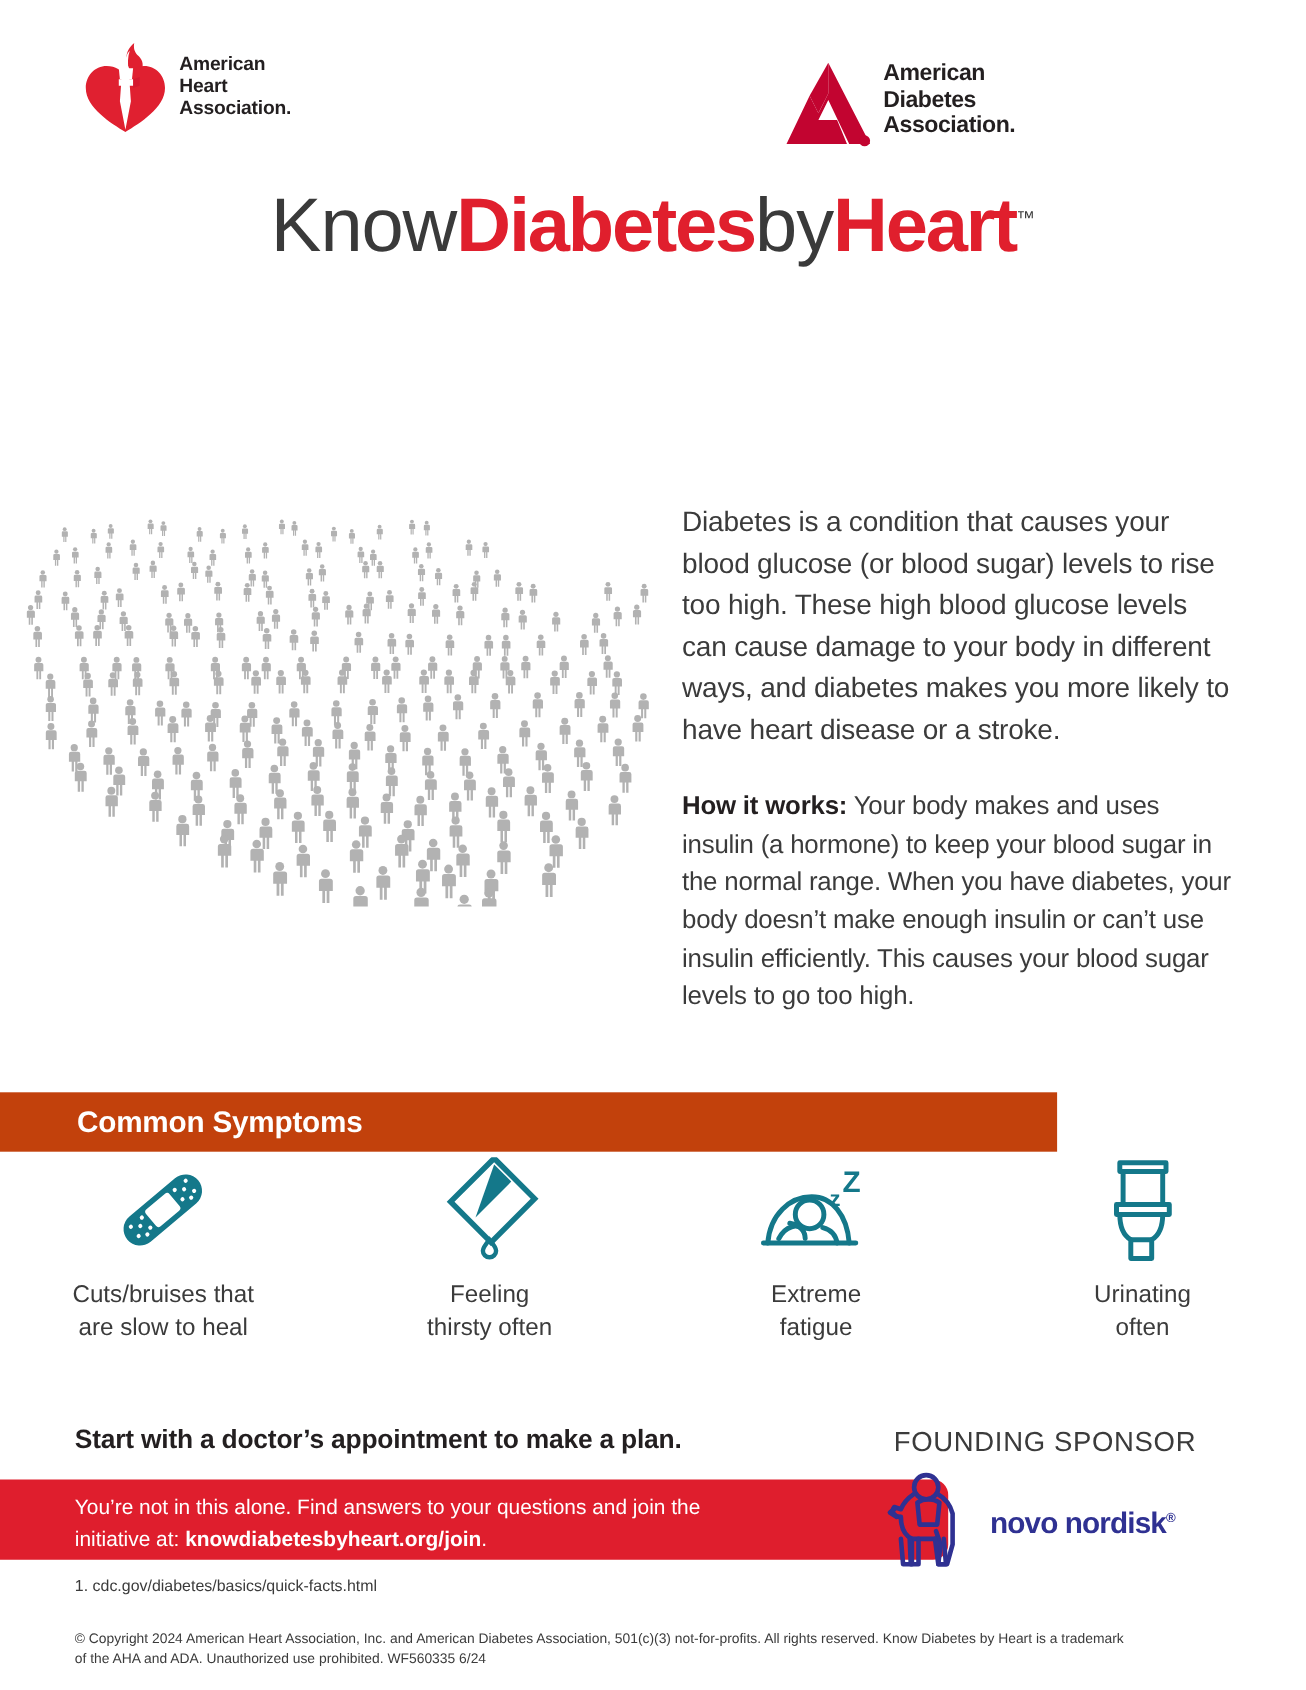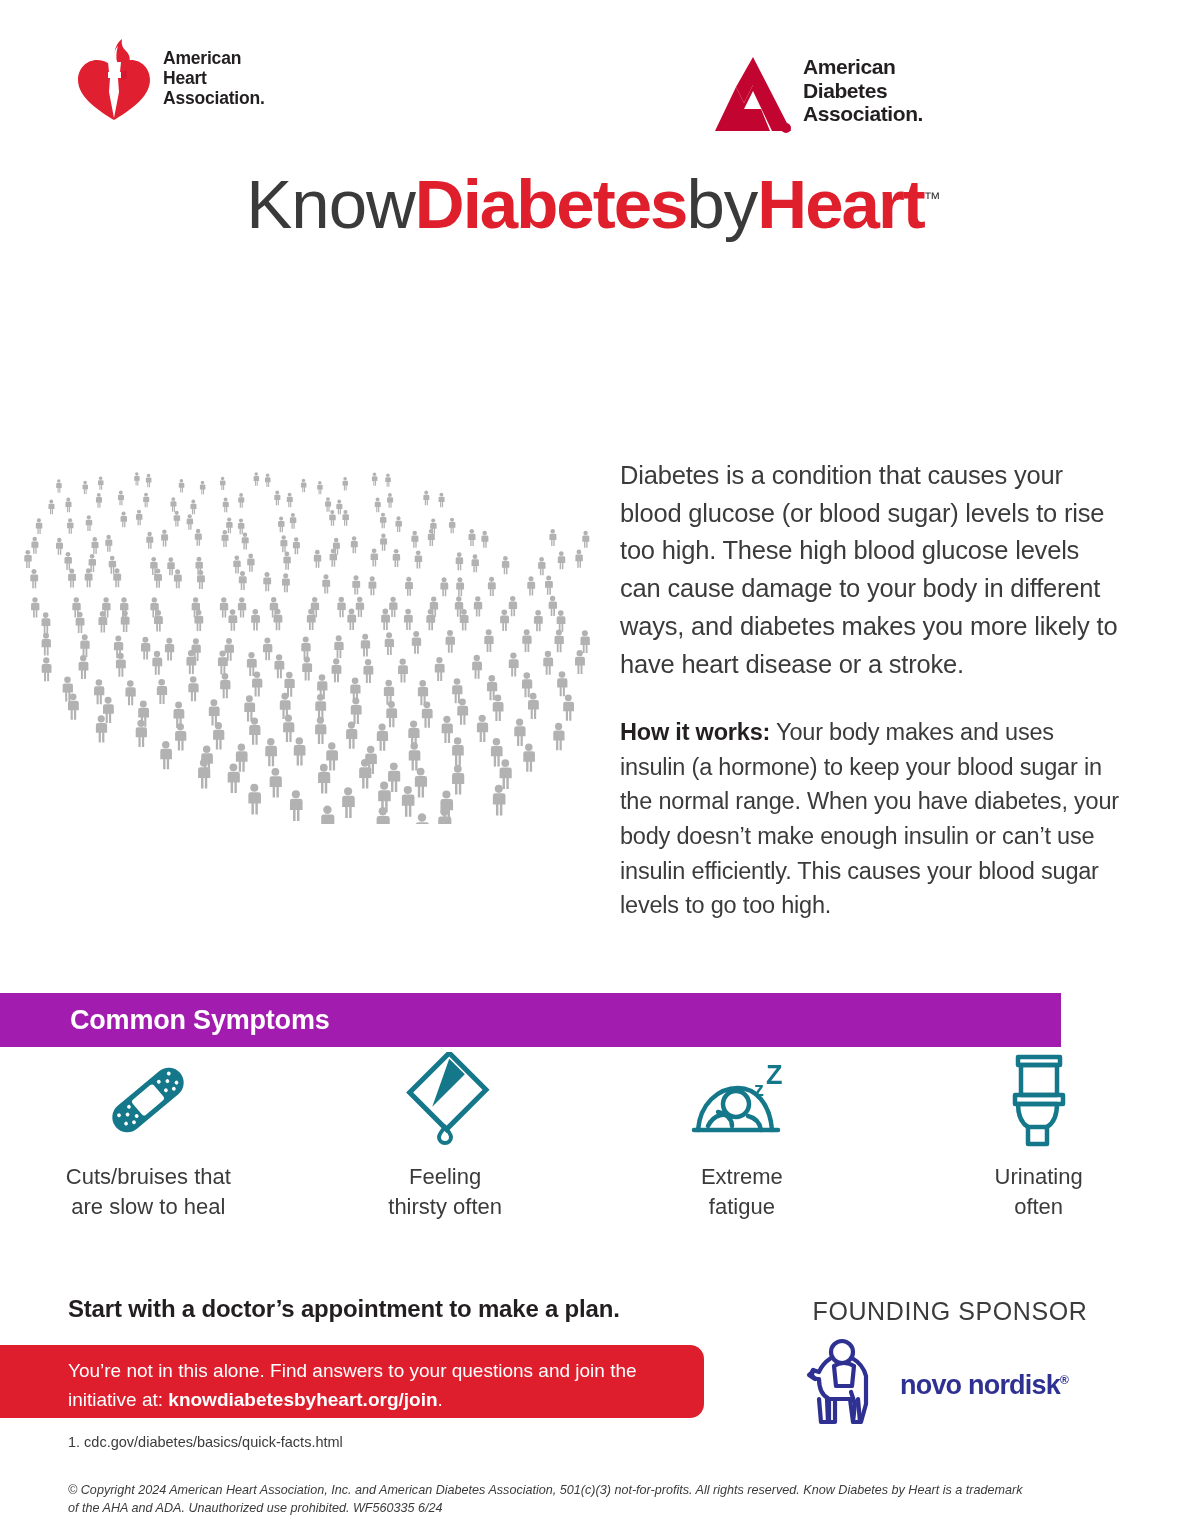--- a/index.html
+++ b/index.html
@@ -55,49 +55,49 @@
   }
   .stat b { font-weight: bold; }
   .stat sup { font-size: 13px; vertical-align: super; }
 
   .copy { position: absolute; left: 620px; top: 28px; width: 500px; }
   .copy p { font-size: 25.5px; line-height: 1.48; color: #3b3b3b; letter-spacing: -0.2px; }
   .copy p.second { margin-top: 32px; font-size: 23.5px; line-height: 1.47; }
   .copy b { font-weight: bold; color: #231f20; }
 
   
-  .sym-banner { position: absolute; top: 993px; left: 0; width: 1061px; height: 54px; background: #a21caf; }
+  .sym-banner { position: absolute; top: 993px; left: 0; width: 961px; height: 54px; background: #c2410c; }
   .sym-banner h2 { position: absolute; left: 70px; top: 12px; color: #fff; font-size: 27px; font-weight: bold; letter-spacing: -0.2px; }
 
   .symptoms { position: absolute; top: 1052px; left: 0; width: 1187px; height: 185px; display: flex; }
   .sym { flex: 1; display: flex; flex-direction: column; align-items: center; }
   .sym-icon { height: 96px; display: flex; align-items: center; justify-content: center; }
   .sym-label { margin-top: 14px; text-align: center; font-size: 22px; line-height: 1.35; color: #3b3b3b; }
 
   
   .cta-head { position: absolute; top: 1258px; left: 68px; width: 640px; font-size: 24px; font-weight: bold; line-height: 1.42; color: #231f20; letter-spacing: -0.2px; }
 
   .cta-box {
-    position: absolute; top: 1345px; left: 0; width: 704px; height: 73px;
+    position: absolute; top: 1345px; left: 0; width: 862px; height: 73px;
     background: #df1e2d; border-radius: 0 14px 14px 0;
   }
   .cta-box .cta-text { position: absolute; left: 68px; top: 12px; width: 620px; color: #fff; font-size: 19px; line-height: 1.52; }
   .cta-box .cta-text b { font-weight: bold; }
 
   .footnote { position: absolute; top: 1434px; left: 68px; font-size: 14.5px; color: #3b3b3b; }
 
   
   .sponsor { position: absolute; top: 1297px; left: 790px; width: 320px; text-align: center; }
   .sponsor-label { font-size: 25px; letter-spacing: 0.6px; color: #3b3b3b; }
   .sponsor-logo { margin-top: 10px; display: flex; flex-direction: row; align-items: center; }
   .nn-sub { margin-top: -6px; font-size: 27px; font-weight: bold; color: #2f3192; letter-spacing: -0.8px; }
   .nn-sub sup { font-size: 12px; vertical-align: super; }
 
   
-  .footer { position: absolute; top: 1481px; left: 68px; width: 1070px; font-size: 12.6px; line-height: 1.45; color: #3b3b3b; font-style: italic; }
+  .footer { position: absolute; top: 1481px; left: 68px; width: 1070px; font-size: 12.6px; line-height: 1.45; color: #3b3b3b; }
 </style>
 </head>
 <body>
 
 <div class="page">
 
   <div class="logo-bar">
 
     <div class="aha-logo">
       <span class="aha-mark">

